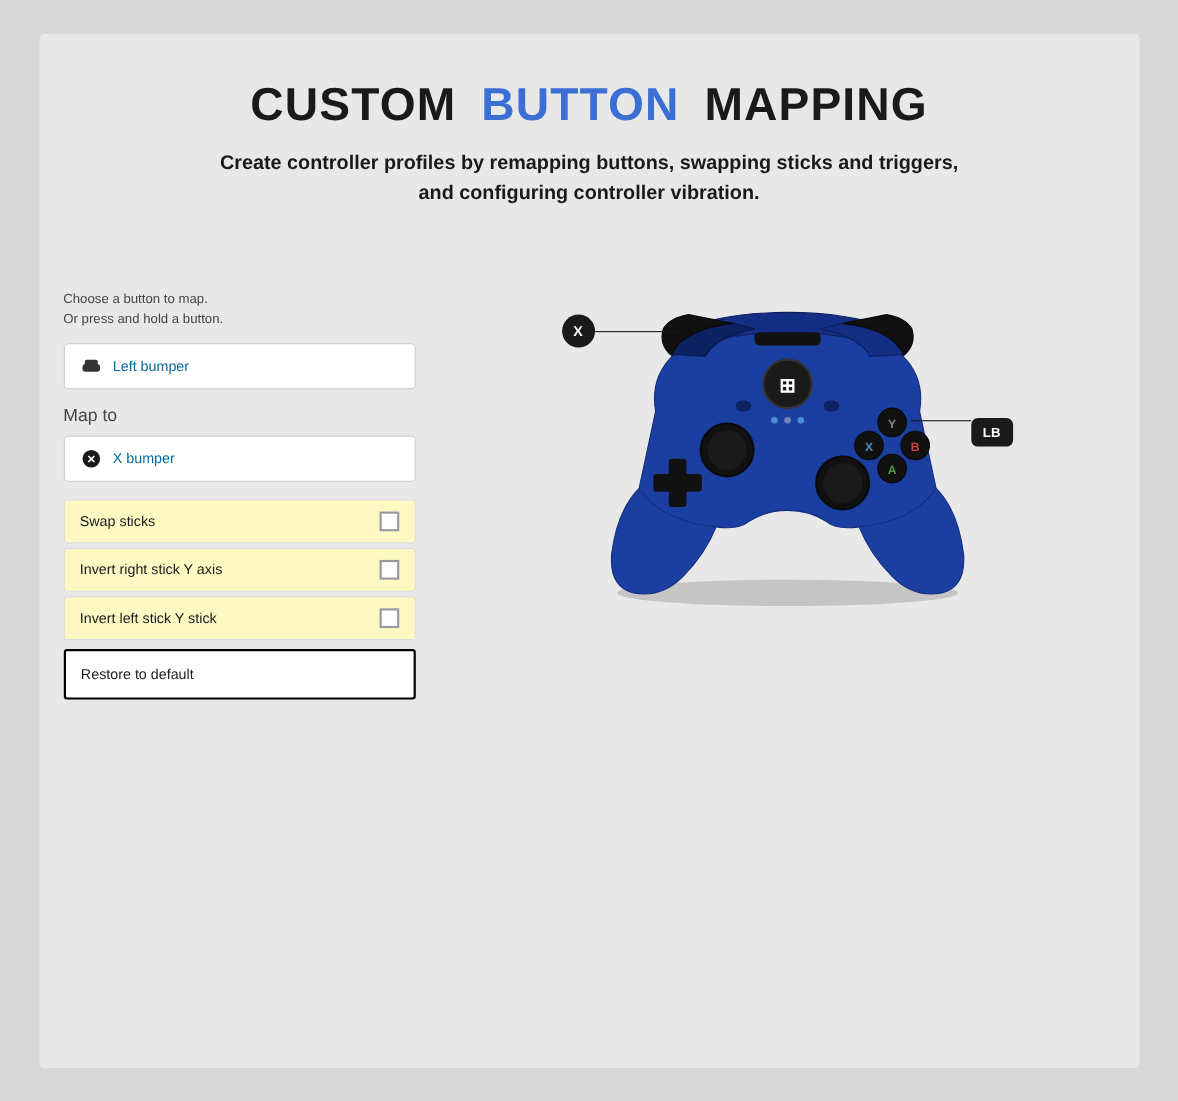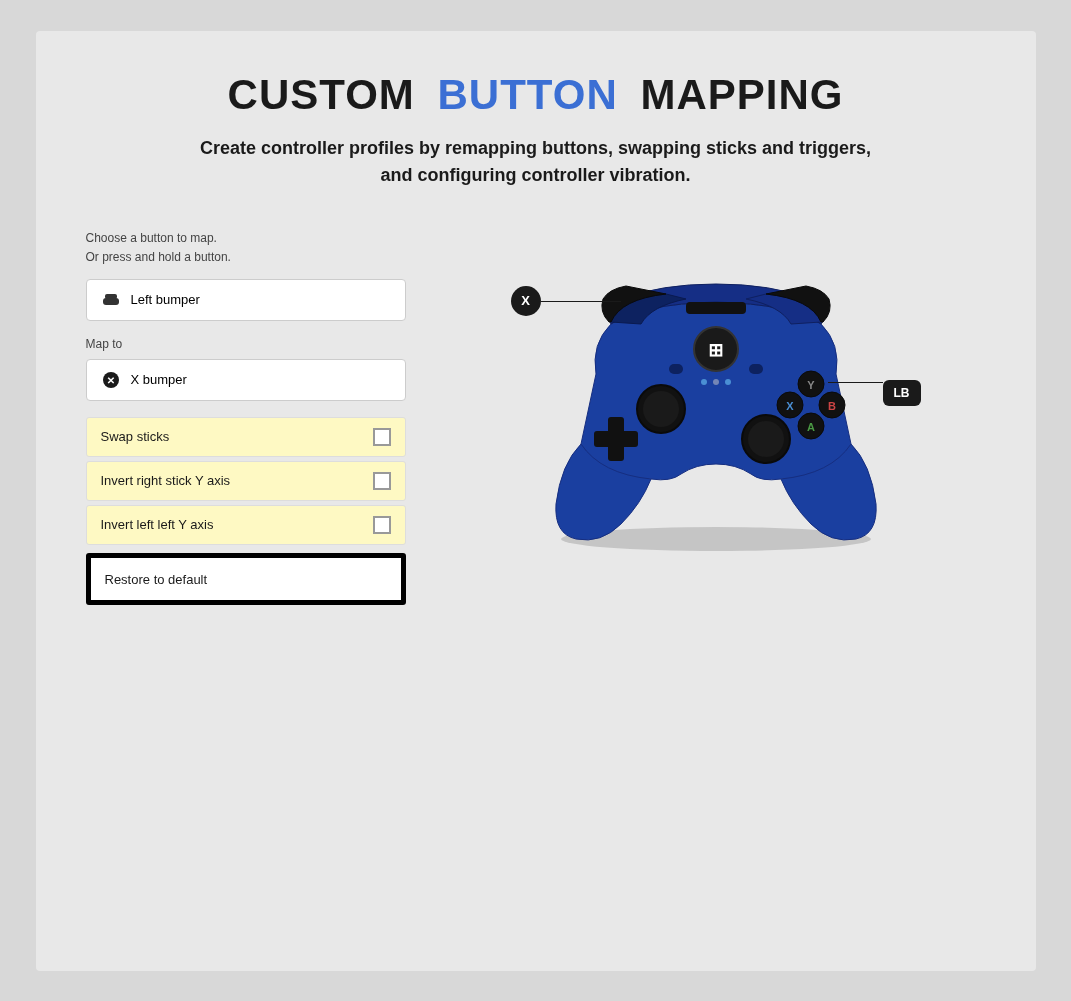--- a/index.html
+++ b/index.html
@@ -9,21 +9,21 @@
       min-height: 1001px;
       display: flex;
       align-items: center;
       justify-content: center;
     }
     .page-container {
       background: #e8e8e8;
       width: 1000px;
       min-height: 940px;
       border-radius: 4px;
-      padding: 40px 50px;
+      padding: 40px 22px;
       display: flex;
       flex-direction: column;
       align-items: center;
     }
     .page-title {
       font-size: 42px;
       font-weight: 900;
       text-align: center;
       margin-bottom: 16px;
       letter-spacing: 1px;
@@ -41,20 +41,21 @@
     }
     .main-content {
       display: flex;
       width: 100%;
       gap: 20px;
       align-items: flex-start;
     }
     .left-panel {
       width: 320px;
       flex-shrink: 0;
+      margin-top: 33px;
     }
     .instruction-text {
       font-size: 12px;
       color: #444;
       margin-bottom: 12px;
       line-height: 1.6;
     }
     .select-box {
       background: white;
       border: 1px solid #ccc;
@@ -70,24 +71,24 @@
     .select-box-icon {
       width: 20px;
       height: 20px;
       display: flex;
       align-items: center;
       justify-content: center;
       flex-shrink: 0;
     }
     .select-box-label {
       font-size: 13px;
-      color: #000000;
+      color: #0369a1;
     }
     .map-to-label {
-      font-size: 12px;
+      font-size: 16px;
       color: #444;
       margin-bottom: 8px;
     }
     .checkboxes-section {
       width: 100%;
       margin-top: 8px;
     }
     .checkbox-row {
       background: #fef9c3;
       border: 1px solid #ddd;
@@ -105,21 +106,21 @@
     }
     .checkbox-square {
       width: 18px;
       height: 18px;
       border: 2px solid #999;
       background: white;
       flex-shrink: 0;
     }
     .restore-row {
       background: white;
-      border: 5px solid #000000;
+      border: 2px solid #000000;
       border-radius: 3px;
       padding: 12px 14px;
       cursor: pointer;
       margin-top: 8px;
     }
     .restore-label {
       font-size: 13px;
       color: #1a1a1a;
     }
     .right-panel {
@@ -231,21 +232,21 @@
       <div class="checkboxes-section">
         <div class="checkbox-row">
           <span class="checkbox-row-label">Swap sticks</span>
           <div class="checkbox-square"></div>
         </div>
         <div class="checkbox-row">
           <span class="checkbox-row-label">Invert right stick Y axis</span>
           <div class="checkbox-square"></div>
         </div>
         <div class="checkbox-row">
-          <span class="checkbox-row-label">Invert left left Y axis</span>
+          <span class="checkbox-row-label">Invert left stick Y stick</span>
           <div class="checkbox-square"></div>
         </div>
         <div class="restore-row">
           <span class="restore-label">Restore to default</span>
         </div>
       </div>
     </div>
 
     <div class="right-panel">
       <div class="controller-wrapper">

